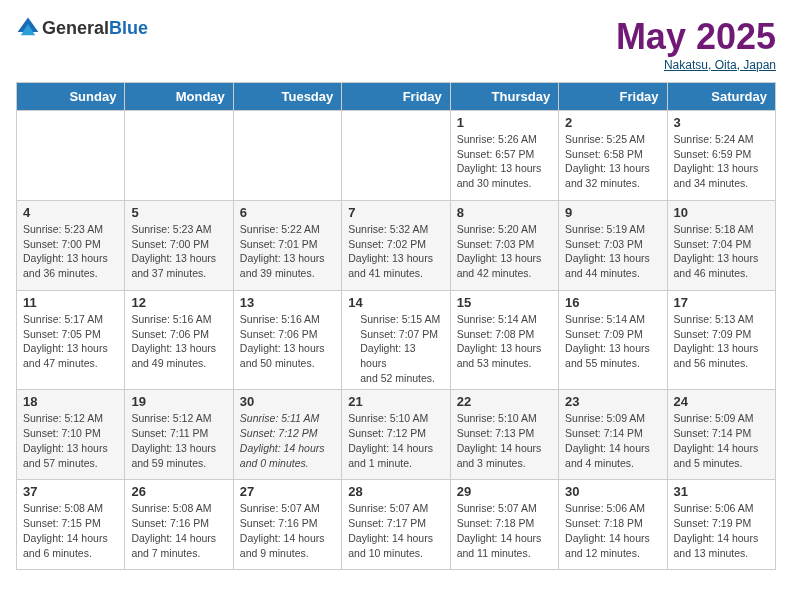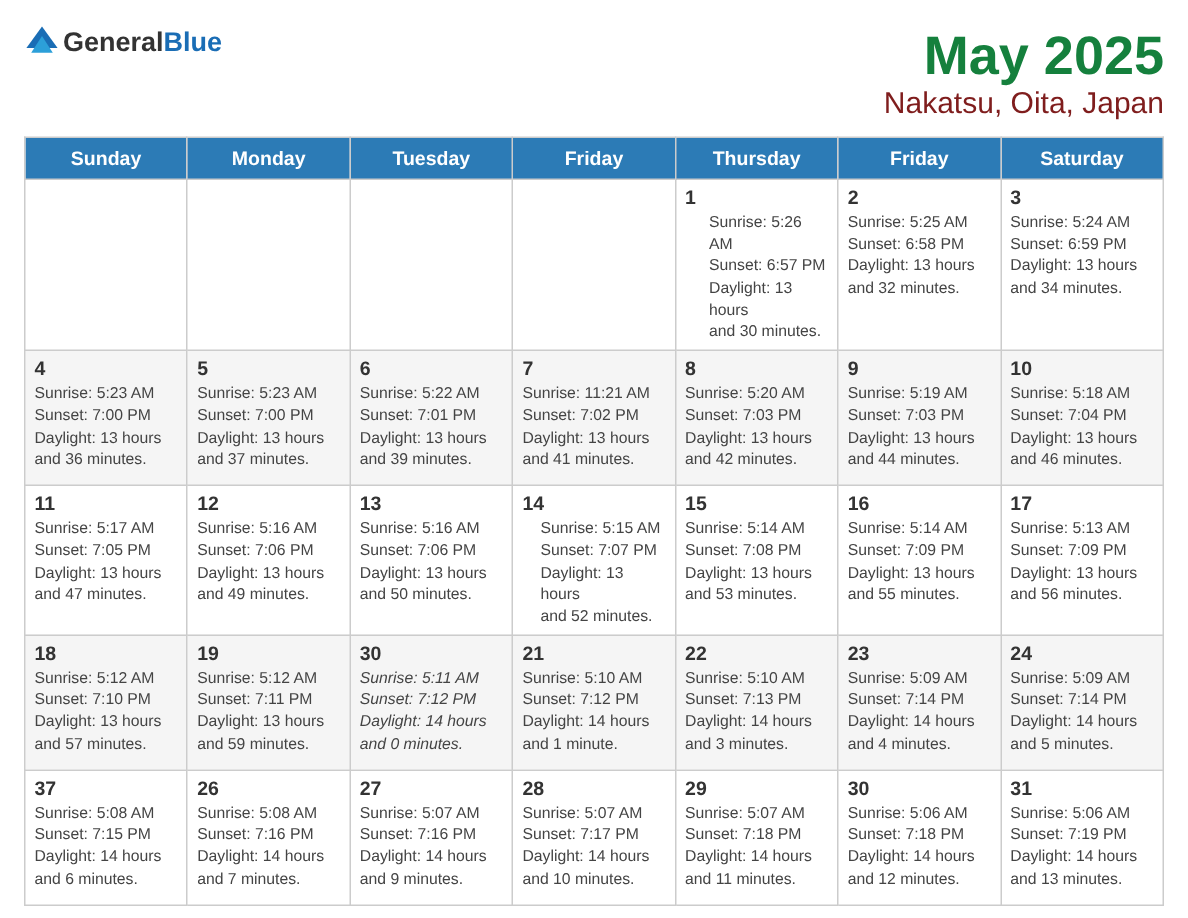--- a/index.html
+++ b/index.html
@@ -24,35 +24,36 @@
       width: 24px;
       height: 24px;
       margin-right: 2px;
     }
     .title-block {
       text-align: right;
     }
     .month-title {
       font-size: 36px;
       font-weight: bold;
-      color: #15803d;
+      color: #701a75;
     }
     .location {
-      font-size: 20px;
-      color: #7f1d1d;
+      font-size: 12px;
+      color: #0c4a6e;
+      text-decoration: underline;
     }
     .calendar {
       width: 100%;
       border-collapse: collapse;
       border: 1px solid #ccc;
     }
     .calendar th {
       background-color: #2c7bb6;
       color: #fff;
-      text-align: center;
+      text-align: right;
       padding: 6px 8px;
       font-size: 13px;
       font-weight: bold;
       border: 1px solid #ccc;
     }
     .calendar td {
       vertical-align: top;
       width: 14.28%;
       border: 1px solid #ccc;
       padding: 4px 6px;
@@ -110,21 +111,21 @@
       </tr>
   </thead>
   <tbody id="calendar-body">
   <tr>
         <td class="empty-cell"></td>
         <td class="empty-cell"></td>
         <td class="empty-cell"></td>
         <td class="empty-cell"></td>
         <td>
           <span class="day-num">1</span>
-          <div class="day-info" style="white-space: pre-line; margin-left: 16px;">Sunrise: 5:26 AM
+          <div class="day-info" style="white-space: pre-line;">Sunrise: 5:26 AM
 Sunset: 6:57 PM
 Daylight: 13 hours
 and 30 minutes.</div>
         </td>
         <td>
           <span class="day-num">2</span>
           <div class="day-info" style="white-space: pre-line;">Sunrise: 5:25 AM
 Sunset: 6:58 PM
 Daylight: 13 hours
 and 32 minutes.</div>
@@ -154,21 +155,21 @@
         </td>
         <td>
           <span class="day-num">6</span>
           <div class="day-info" style="white-space: pre-line;">Sunrise: 5:22 AM
 Sunset: 7:01 PM
 Daylight: 13 hours
 and 39 minutes.</div>
         </td>
         <td>
           <span class="day-num">7</span>
-          <div class="day-info" style="white-space: pre-line;">Sunrise: 11:21 AM
+          <div class="day-info" style="white-space: pre-line;">Sunrise: 5:32 AM
 Sunset: 7:02 PM
 Daylight: 13 hours
 and 41 minutes.</div>
         </td>
         <td>
           <span class="day-num">8</span>
           <div class="day-info" style="white-space: pre-line;">Sunrise: 5:20 AM
 Sunset: 7:03 PM
 Daylight: 13 hours
 and 42 minutes.</div>

